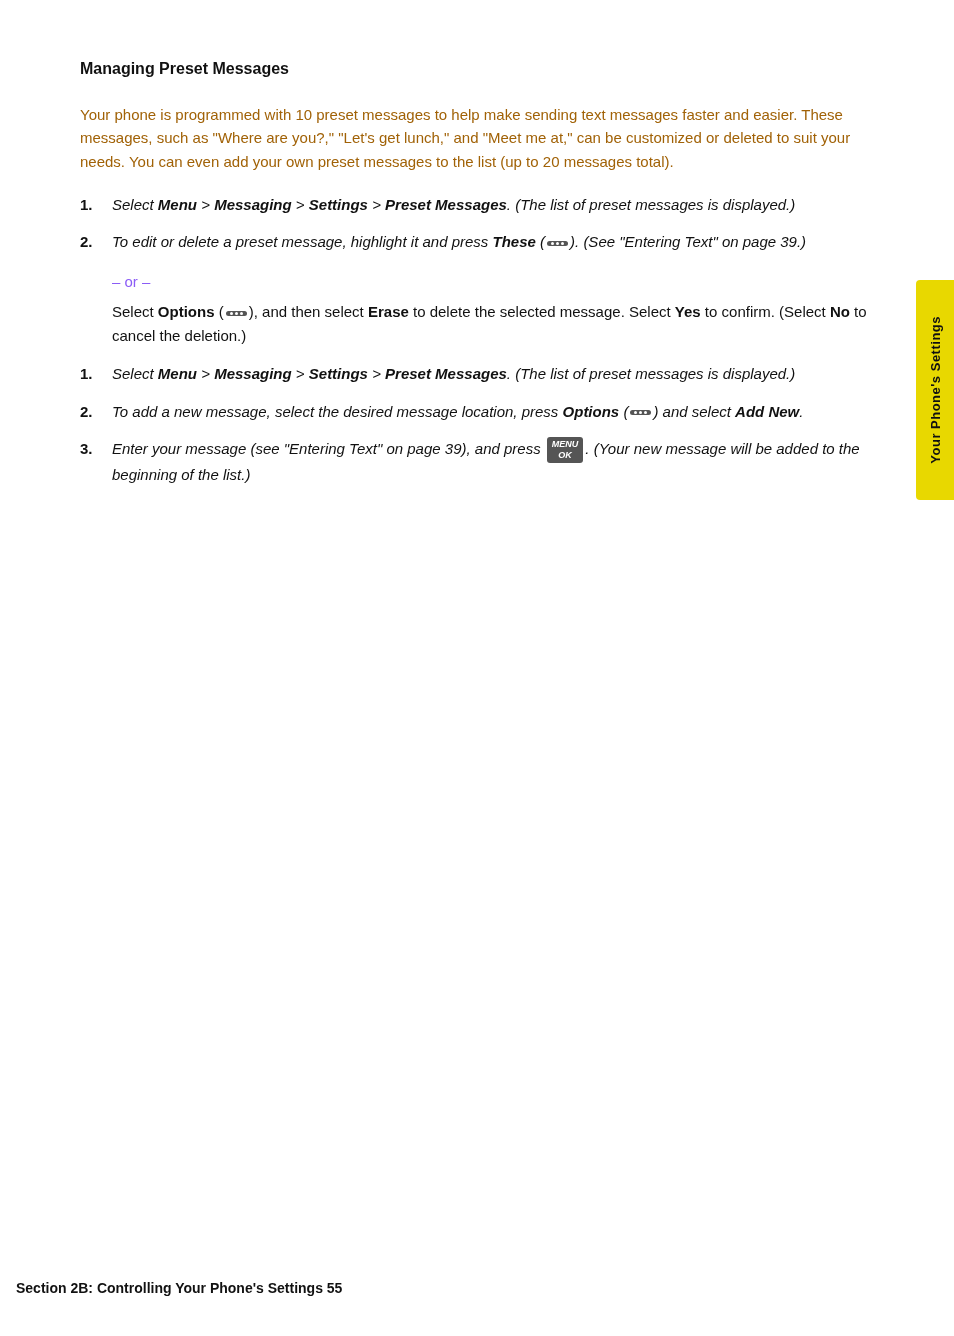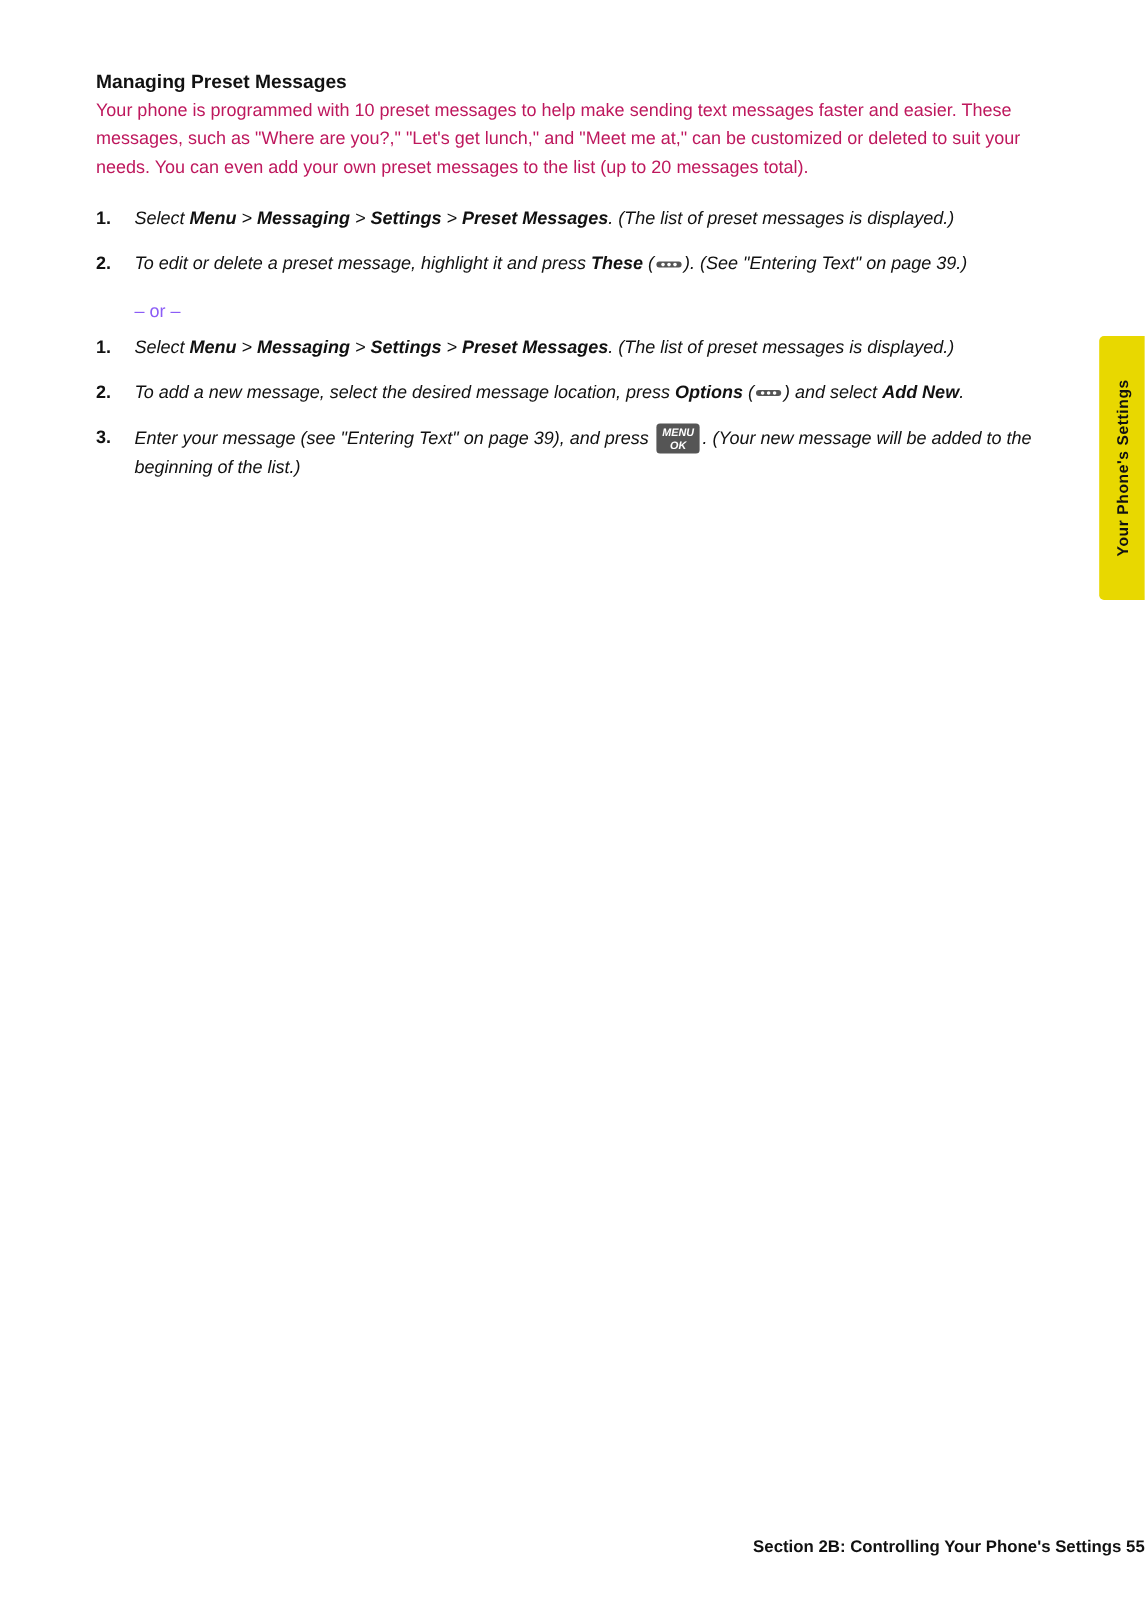--- a/index.html
+++ b/index.html
@@ -48,28 +48,28 @@
     }
 
     
     .content {
       max-width: 820px;
     }
 
     .section-title {
       font-size: 16px;
       font-weight: bold;
-      margin-bottom: 3px;
+      margin-bottom: 25px;
     }
 
     .intro-text {
       font-size: 15px;
       line-height: 1.55;
       margin-bottom: 20px;
-      color: #be185d;
+      color: #a16207;
     }
 
     .sub-heading {
       font-size: 14px;
       font-weight: bold;
       margin-bottom: 12px;
       color: #111;
     }
 
     .steps-list {
@@ -152,21 +152,21 @@
       line-height: 1.2;
       text-align: center;
     }
 
     
     .footer {
       position: absolute;
       bottom: 40px;
       left: 0;
       right: 0;
-      text-align: right;
+      text-align: left;
       font-size: 14px;
       font-weight: bold;
       color: #111;
       margin-left: 16px;
     }
   </style>
 </head>
 <body>
 
 <div class="page-container">
@@ -197,20 +197,27 @@
                 <span class="icon-dot"></span>
                 <span class="icon-dot"></span>
                 <span class="icon-dot"></span>
               </span></span>). (See "Entering Text" on page 39.)
         </span>
       </li>
     </ol>
 
     <div class="or-divider">– or –</div>
 
+    <div class="or-block">
+      Select <b>Options</b> (<span class="icon-options"><span class="icon-options-inner">
+            <span class="icon-dot"></span>
+            <span class="icon-dot"></span>
+            <span class="icon-dot"></span>
+          </span></span>), and then select <b>Erase</b> to delete the selected message. Select <b>Yes</b> to confirm. (Select <b>No</b> to cancel the deletion.)
+    </div>
 
 
     <ol class="steps-list">
       <li>
         <span class="step-num">1.</span>
         <span class="step-content">
           Select <b>Menu</b> &gt; <b>Messaging</b> &gt; <b>Settings</b> &gt; <b>Preset Messages</b>. (The list of preset messages is displayed.)
         </span>
       </li>
       <li>

